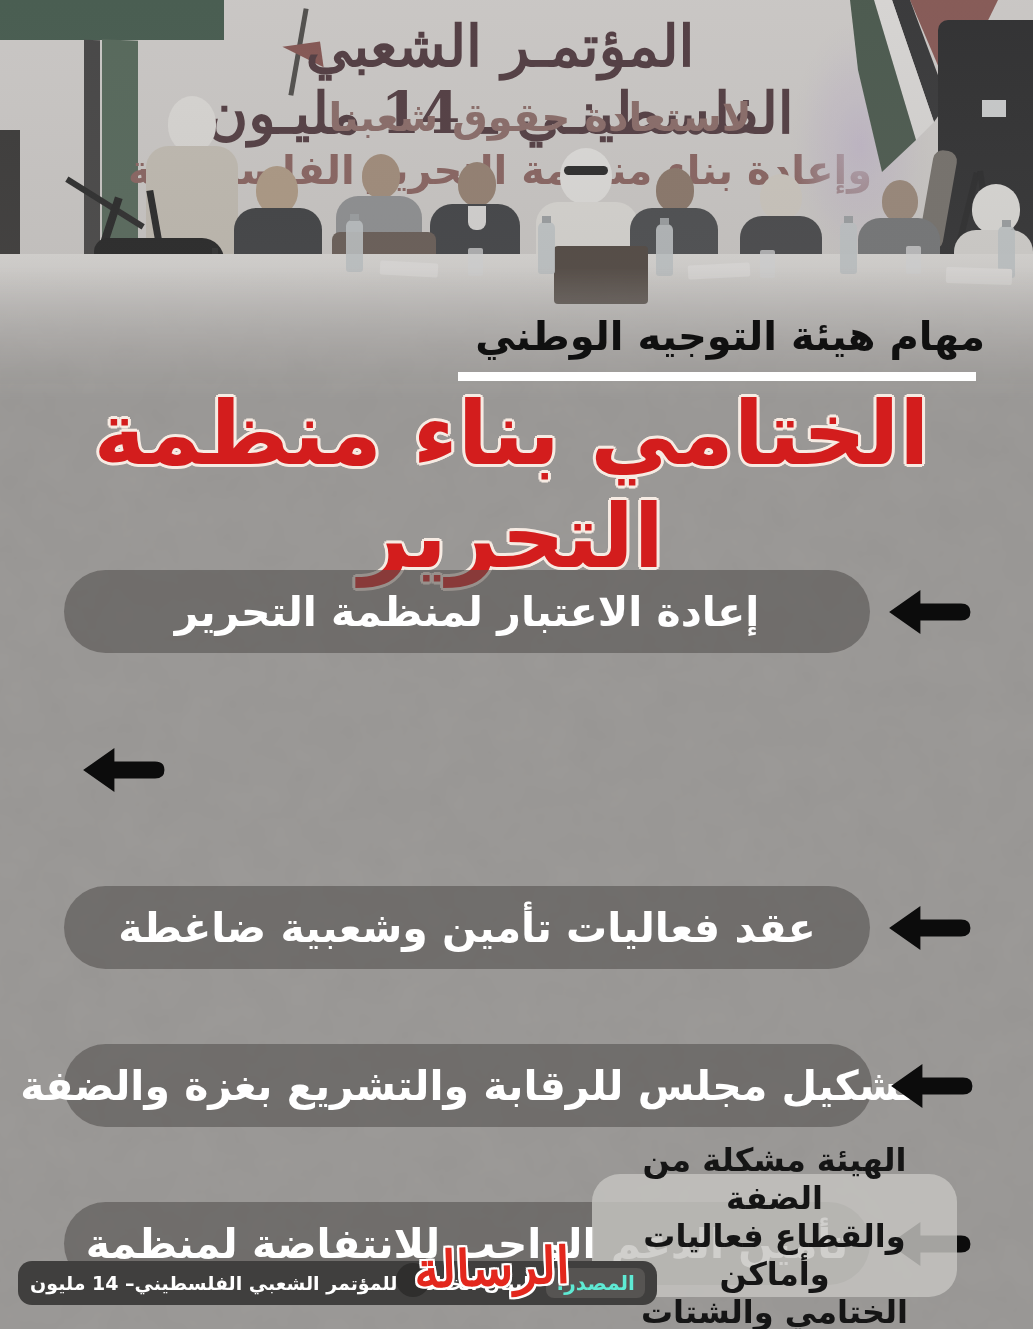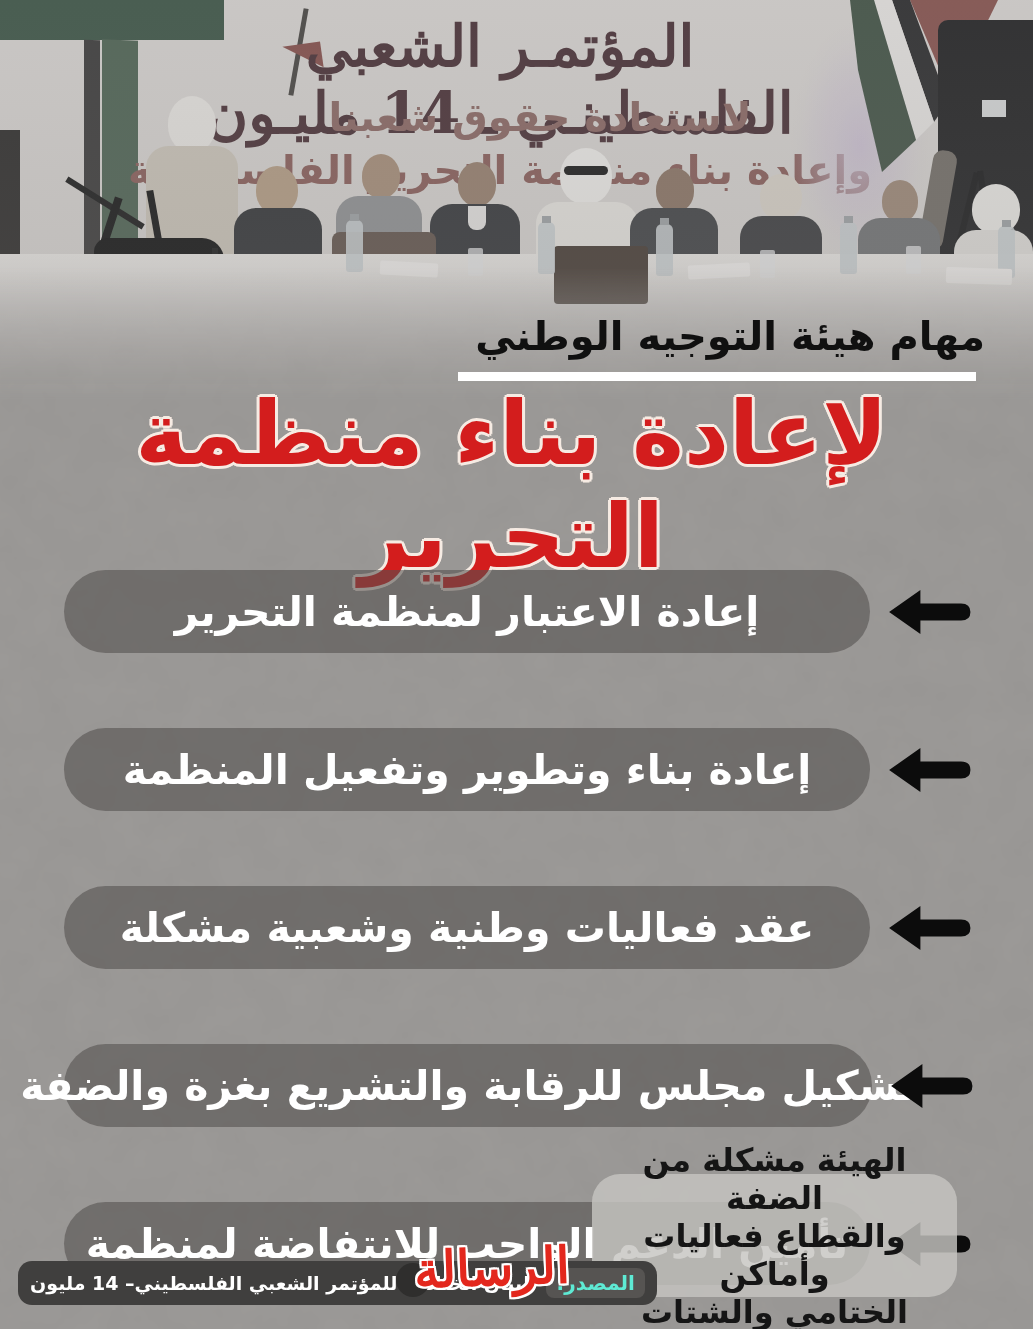--- a/index.html
+++ b/index.html
@@ -190,42 +190,39 @@
       <div class="paper" style="left:380px;top:262px;width:58px;height:14px;transform:rotate(3deg)"></div>
       <div class="paper" style="left:688px;top:264px;width:62px;height:14px;transform:rotate(-3deg)"></div>
       <div class="paper" style="left:946px;top:268px;width:66px;height:16px;transform:rotate(2deg)"></div>
 
       <div class="abs wash"></div>
     </div>
   </div>
 
   <div class="eyebrow">مهام هيئة التوجيه الوطني</div>
   <div class="eyebrow-line"></div>
-  <div class="main-title">لإعادة بناء منظمة التحرير</div>
+  <div class="main-title">الختامي بناء منظمة التحرير</div>
 
   <div class="items">
     <div class="item-row">
       <div class="pill">
           <span>إعادة الاعتبار لمنظمة التحرير</span>
         </div>
       <svg class="arrow" viewBox="0 0 110 62">
           <path d="M4 31 L44 3 L44 20 L96 20 Q108 20 108 31 Q108 42 96 42 L44 42 L44 59 Z" fill="#0c0c0c"></path>
         </svg>
     </div>
     <div class="item-row">
-      <div class="pill">
-          <span>إعادة بناء وتطوير وتفعيل المنظمة</span>
-        </div>
-      <svg class="arrow" viewBox="0 0 110 62">
-          <path d="M4 31 L44 3 L44 20 L96 20 Q108 20 108 31 Q108 42 96 42 L44 42 L44 59 Z" fill="#0c0c0c"></path>
-        </svg>
-    </div>
-    <div class="item-row">
-      <div class="pill">
-          <span>عقد فعاليات وطنية وشعبية مشكلة</span>
+      <svg class="arrow" viewBox="0 0 110 62">
+          <path d="M4 31 L44 3 L44 20 L96 20 Q108 20 108 31 Q108 42 96 42 L44 42 L44 59 Z" fill="#0c0c0c"></path>
+        </svg>
+    </div>
+    <div class="item-row">
+      <div class="pill">
+          <span>عقد فعاليات تأمين وشعبية ضاغطة</span>
         </div>
       <svg class="arrow" viewBox="0 0 110 62">
           <path d="M4 31 L44 3 L44 20 L96 20 Q108 20 108 31 Q108 42 96 42 L44 42 L44 59 Z" fill="#0c0c0c"></path>
         </svg>
     </div>
     <div class="item-row">
       <div class="pill">
           <span>تشكيل مجلس للرقابة والتشريع بغزة والضفة</span>
         </div>
       <svg class="arrow" viewBox="0 0 110 62">

